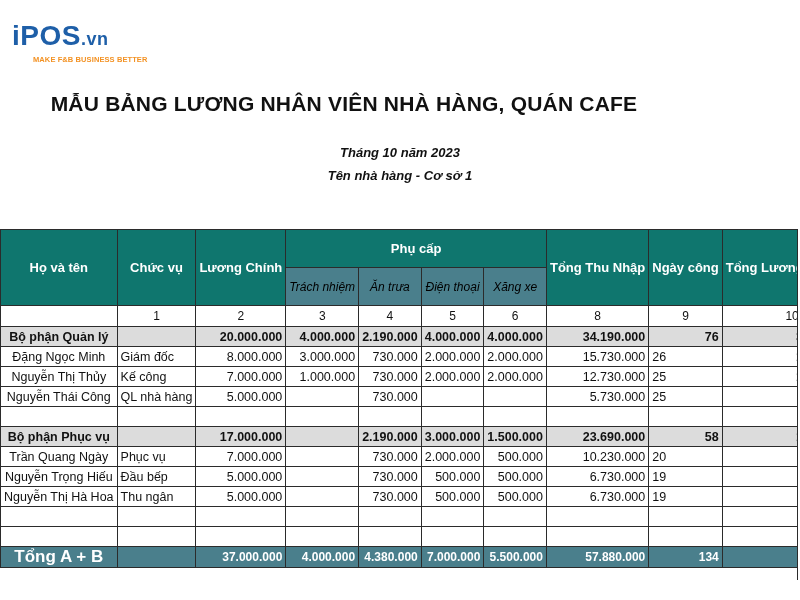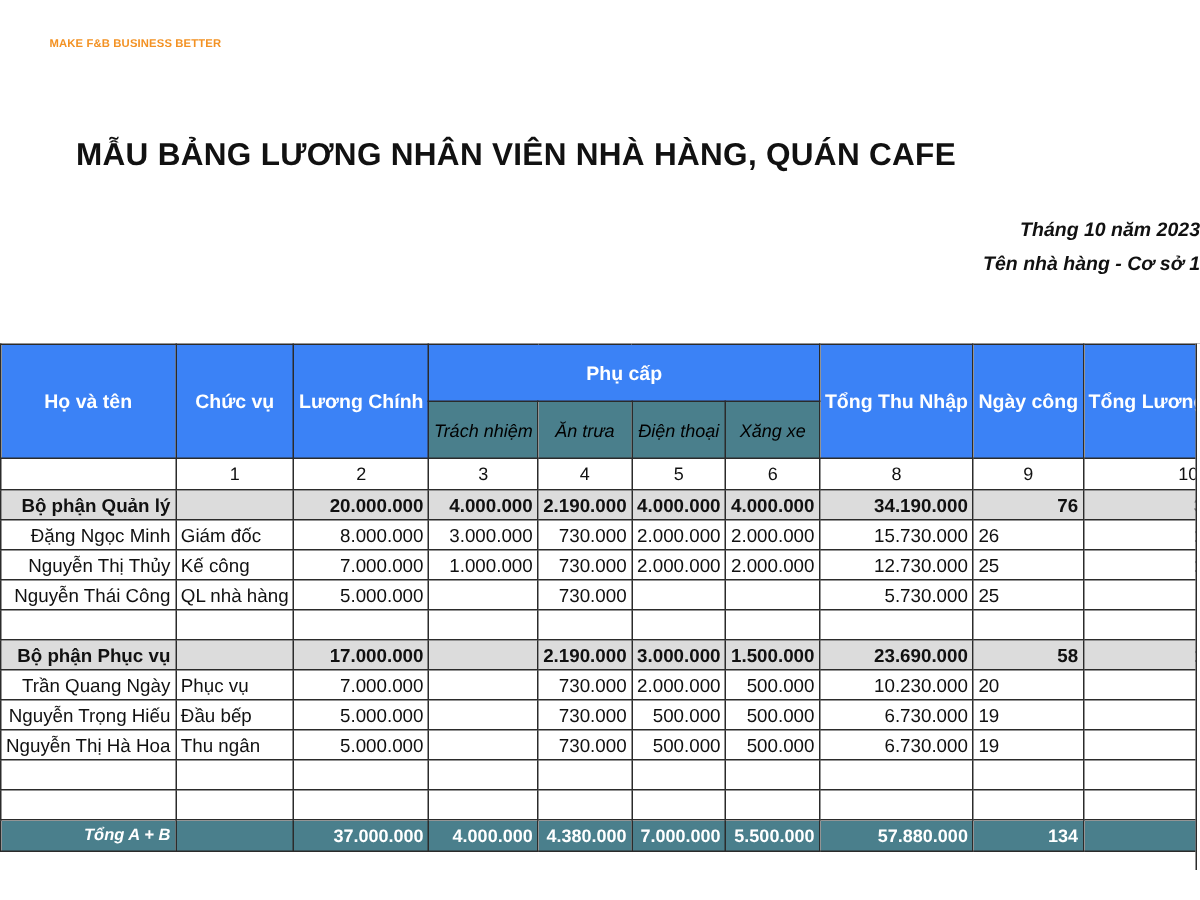--- a/index.html
+++ b/index.html
@@ -2,45 +2,46 @@
 <html><head>
 <meta charset="utf-8">
 <style>
   html, body { margin: 0; padding: 0; background: #ffffff; }
   body { width: 800px; height: 600px; position: relative; overflow: hidden; font-family: "Liberation Sans", sans-serif; color: #111; }
   .logo { position: absolute; left: 12px; top: 22px; }
   .logo-main { font-family: "Liberation Sans", sans-serif; font-weight: bold; font-size: 28px; line-height: 28px; letter-spacing: 0.5px; color: #1e5fa8; }
   .logo-main .vn { font-size: 18px; font-weight: bold; color: #1e5fa8; }
   .logo-tag { font-size: 7.5px; font-weight: bold; color: #f39224; margin-top: 2px; letter-spacing: 0.1px; padding-left: 21px; }
   .title { position: absolute; top: 92px; left: 0; width: 688px; text-align: center; font-weight: bold; font-size: 21px; letter-spacing: 0.2px; }
-  .subtitle { position: absolute; left: 0; width: 800px; text-align: right; font-weight: bold; font-style: italic; font-size: 13px; }
+  .subtitle { position: absolute; left: 0; width: 800px; text-align: center; font-weight: bold; font-style: italic; font-size: 13px; }
   .sub1 { top: 145px; }
   .sub2 { top: 168px; }
 
   table.payroll { position: absolute; left: 0; top: 229px; border-collapse: collapse; table-layout: fixed; font-size: 12px; }
   table.payroll td, table.payroll th { border: 1px solid #2b2b2b; padding: 0 3px; overflow: hidden; white-space: nowrap; }
-  th.h { background: #3b82f6; color: #fff; font-weight: bold; font-size: 13px; text-align: center; line-height: 15px; white-space: normal; }
+  th.h { background: #0f766e; color: #fff; font-weight: bold; font-size: 13px; text-align: center; line-height: 15px; white-space: normal; }
   th.hs { background: #4a7f8c; color: #000000; font-weight: normal; font-style: italic; font-size: 12px; text-align: center; line-height: 14px; white-space: normal; }
   tr.num td { text-align: center; height: 20px; font-size: 12px; }
   tr.grp td { background: #dcdcdc; font-weight: bold; font-size: 12.5px; height: 19px; }
   tr.emp td { height: 19px; font-size: 12.5px; }
   tr.blank td { height: 19px; }
   tr.total td { background: #4a7f8c; color: #fff; font-weight: bold; height: 20px; font-size: 12px; }
   td.r { text-align: right; }
   td.c { font-size: 11.5px; }
-  td.l { text-align: right; }
+  td.l { text-align: center; }
   td.small { font-size: 10px; text-align: left; }
   td.b { font-weight: bold; font-size: 11.5px; }
-  tr.total td.name { font-size: 11px; font-style: italic; }
+  tr.total td.name { font-size: 17px; }
   .edge { position: absolute; left: 797px; top: 229px; width: 3px; height: 351px; background: #ffffff; border-left: 1px solid #2b2b2b; }
 </style>
 </head>
 <body>
 
 <div class="logo">
+  <div class="logo-main"><span>iPOS</span><span class="vn">.vn</span></div>
   <div class="logo-tag">MAKE F&amp;B BUSINESS BETTER</div>
 </div>
 
 <div class="title">MẪU BẢNG LƯƠNG NHÂN VIÊN NHÀ HÀNG, QUÁN CAFE</div>
 <div class="subtitle sub1">Tháng 10 năm 2023</div>
 <div class="subtitle sub2">Tên nhà hàng - Cơ sở 1</div>
 
 <table class="payroll">
   <colgroup>
     <col style="width:123px">

